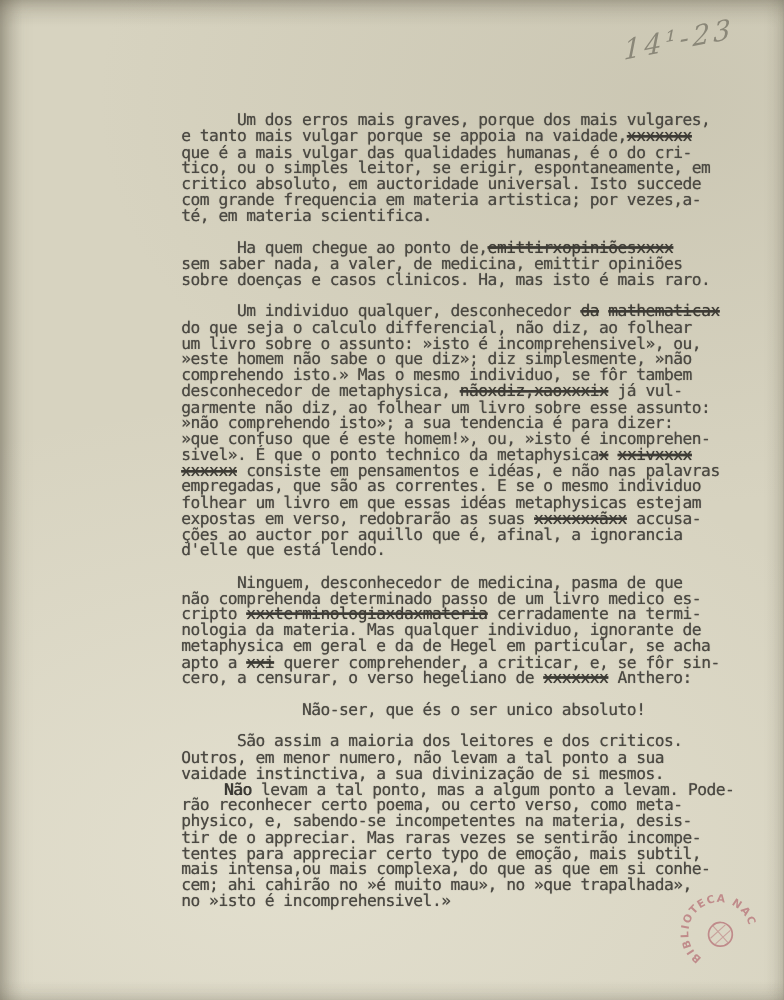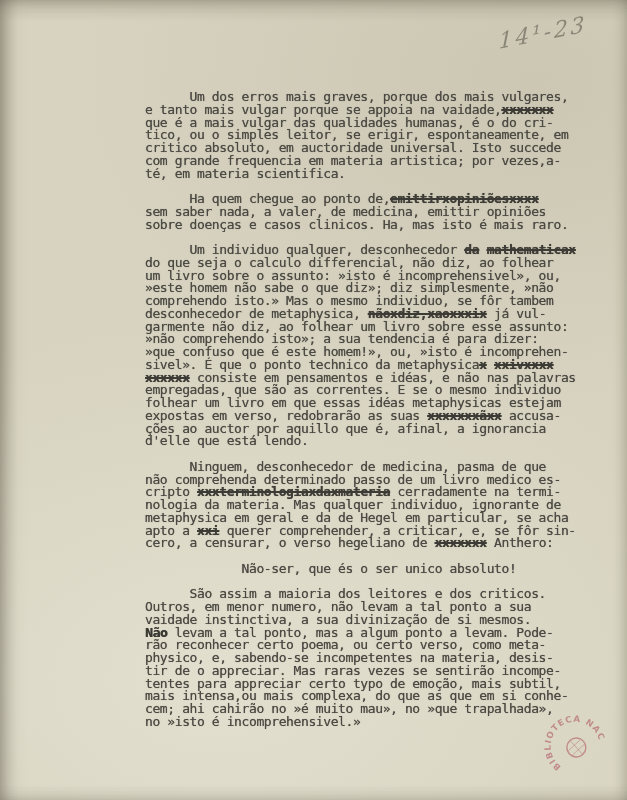--- a/index.html
+++ b/index.html
@@ -36,31 +36,32 @@
     letter-spacing: -0.4px;
     color: #4b4943;
     white-space: pre;
     text-shadow: 0 0 0.7px rgba(70, 67, 58, 0.75);
   }
   .para { margin: 0 0 12.75px 0; }
   .tline { height: 12.75px; }
   .s-strike {
     text-decoration: line-through;
     text-decoration-thickness: 1.6px;
-    font-weight: 700;
+    font-weight: 400;
     color: #3d3b35;
   }
   .s-underline {
     text-underline-offset: 2px;
     text-decoration-thickness: 1px;
   }
   .s-overtype {
-    font-weight: 700;
+    font-weight: 400;
     color: #3a3833;
     text-shadow: 0.6px 0 0 rgba(58,56,51,0.9);
+    margin-left: 34px;
   }
   
   .annotation {
     position: absolute;
     left: 498px;
     top: 20px;
     transform: rotate(-11deg) skewX(-12deg);
     font-family: "DejaVu Serif", "Liberation Serif", serif;
     font-style: italic;
     font-size: 22px;

